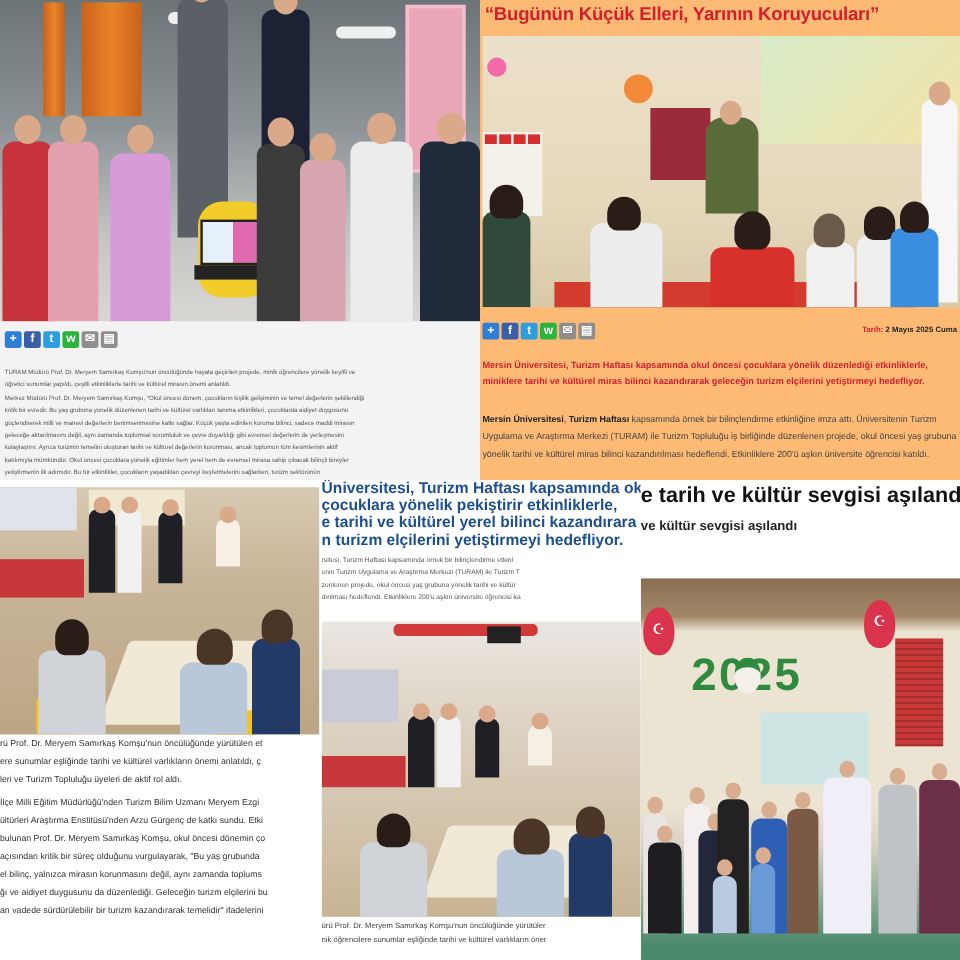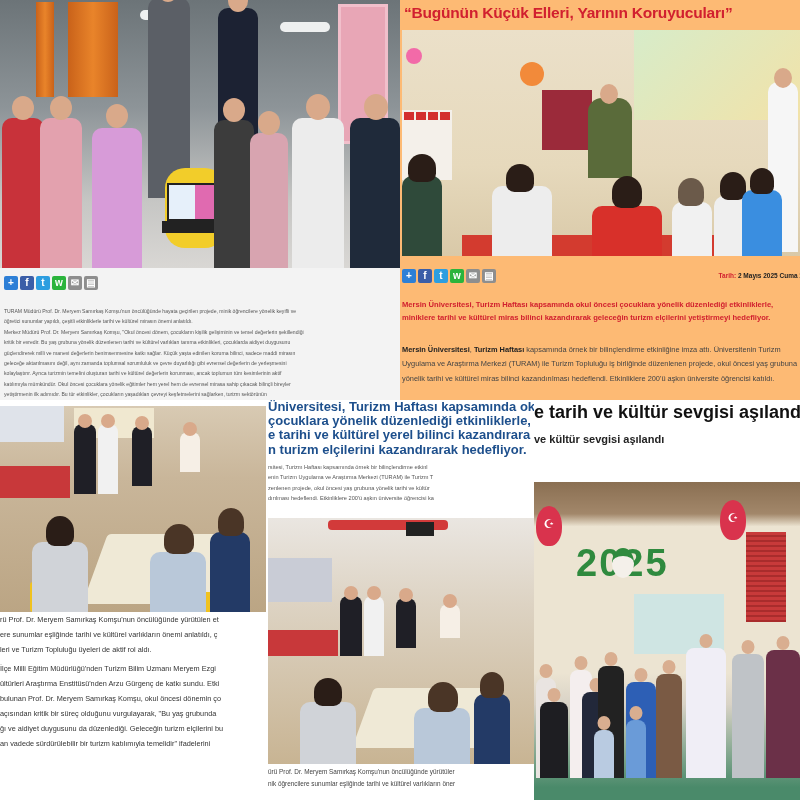--- a/index.html
+++ b/index.html
@@ -223,32 +223,33 @@
     <p>
       <span style="display:block">rü Prof. Dr. Meryem Samırkaş Komşu'nun öncülüğünde yürütülen et</span>
       <span style="display:block">ere sunumlar eşliğinde tarihi ve kültürel varlıkların önemi anlatıldı, ç</span>
       <span style="display:block">leri ve Turizm Topluluğu üyeleri de aktif rol aldı.</span>
     </p>
     <p>
       <span style="display:block">İlçe Milli Eğitim Müdürlüğü'nden Turizm Bilim Uzmanı Meryem Ezgi</span>
       <span style="display:block">ültürleri Araştırma Enstitüsü'nden Arzu Gürgenç de katkı sundu. Etki</span>
       <span style="display:block">bulunan Prof. Dr. Meryem Samırkaş Komşu, okul öncesi dönemin ço</span>
       <span style="display:block">açısından kritik bir süreç olduğunu vurgulayarak, "Bu yaş grubunda</span>
+      <span style="display:block">el bilinç, yalnızca mirasın korunmasını değil, aynı zamanda toplums</span>
       <span style="display:block">ğı ve aidiyet duygusunu da düzenlediği. Geleceğin turizm elçilerini bu</span>
-      <span style="display:block">an vadede sürdürülebilir bir turizm katılımıyla temelidir" ifadelerini</span>
+      <span style="display:block">an vadede sürdürülebilir bir turizm kazandırarak temelidir" ifadelerini</span>
     </p>
   </div>
 </div>
 
 <div class="panel" id="p5">
   <div class="lead">
     <div>Üniversitesi, Turizm Haftası kapsamında oku</div>
-    <div>çocuklara yönelik düzenlediği etkinliklerle,</div>
+    <div>çocuklara yönelik pekiştirir etkinliklerle,</div>
     <div>e tarihi ve kültürel yerel bilinci kazandırara</div>
-    <div>n turizm elçilerini kazandırarak hedefliyor.</div>
+    <div>n turizm elçilerini yetiştirmeyi hedefliyor.</div>
   </div>
   <div class="para">
     <div>rsitesi, Turizm Haftası kapsamında örnek bir bilinçlendirme etkinl</div>
     <div>enin Turizm Uygulama ve Araştırma Merkezi (TURAM) ile Turizm T</div>
     <div>zenlenen projede, okul öncesi yaş grubuna yönelik tarihi ve kültür</div>
     <div>dırılması hedeflendi. Etkinliklere 200'ü aşkın üniversite öğrencisi ka</div>
   </div>
   <div class="photo" style="left:0;top:118px;width:266px;height:246px;background:linear-gradient(180deg,#eae6e1 0%,#ddd3c3 35%,#c8b493 100%);">
     <div style="position:absolute;left:60px;top:2px;width:120px;height:10px;background:#d23a3a;border-radius:4px;"></div>
     <div style="position:absolute;left:138px;top:4px;width:28px;height:14px;background:#222;"></div>

